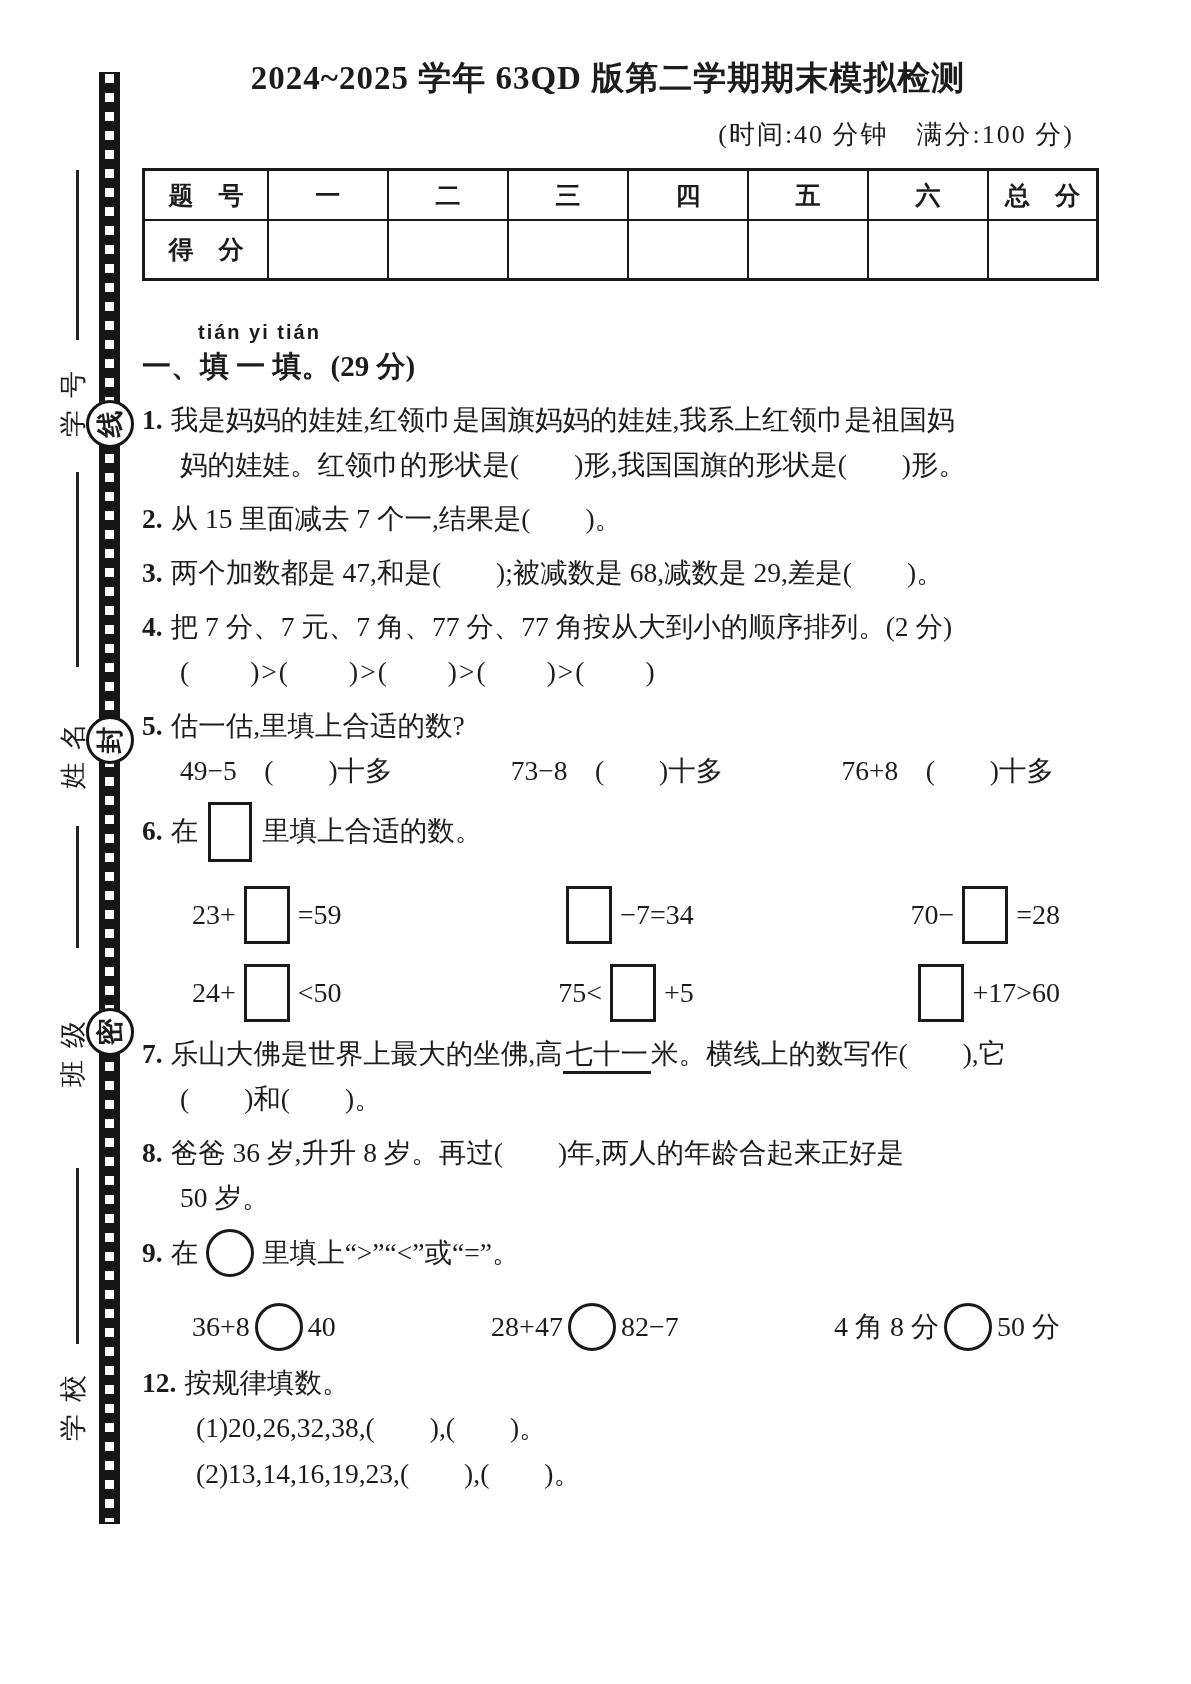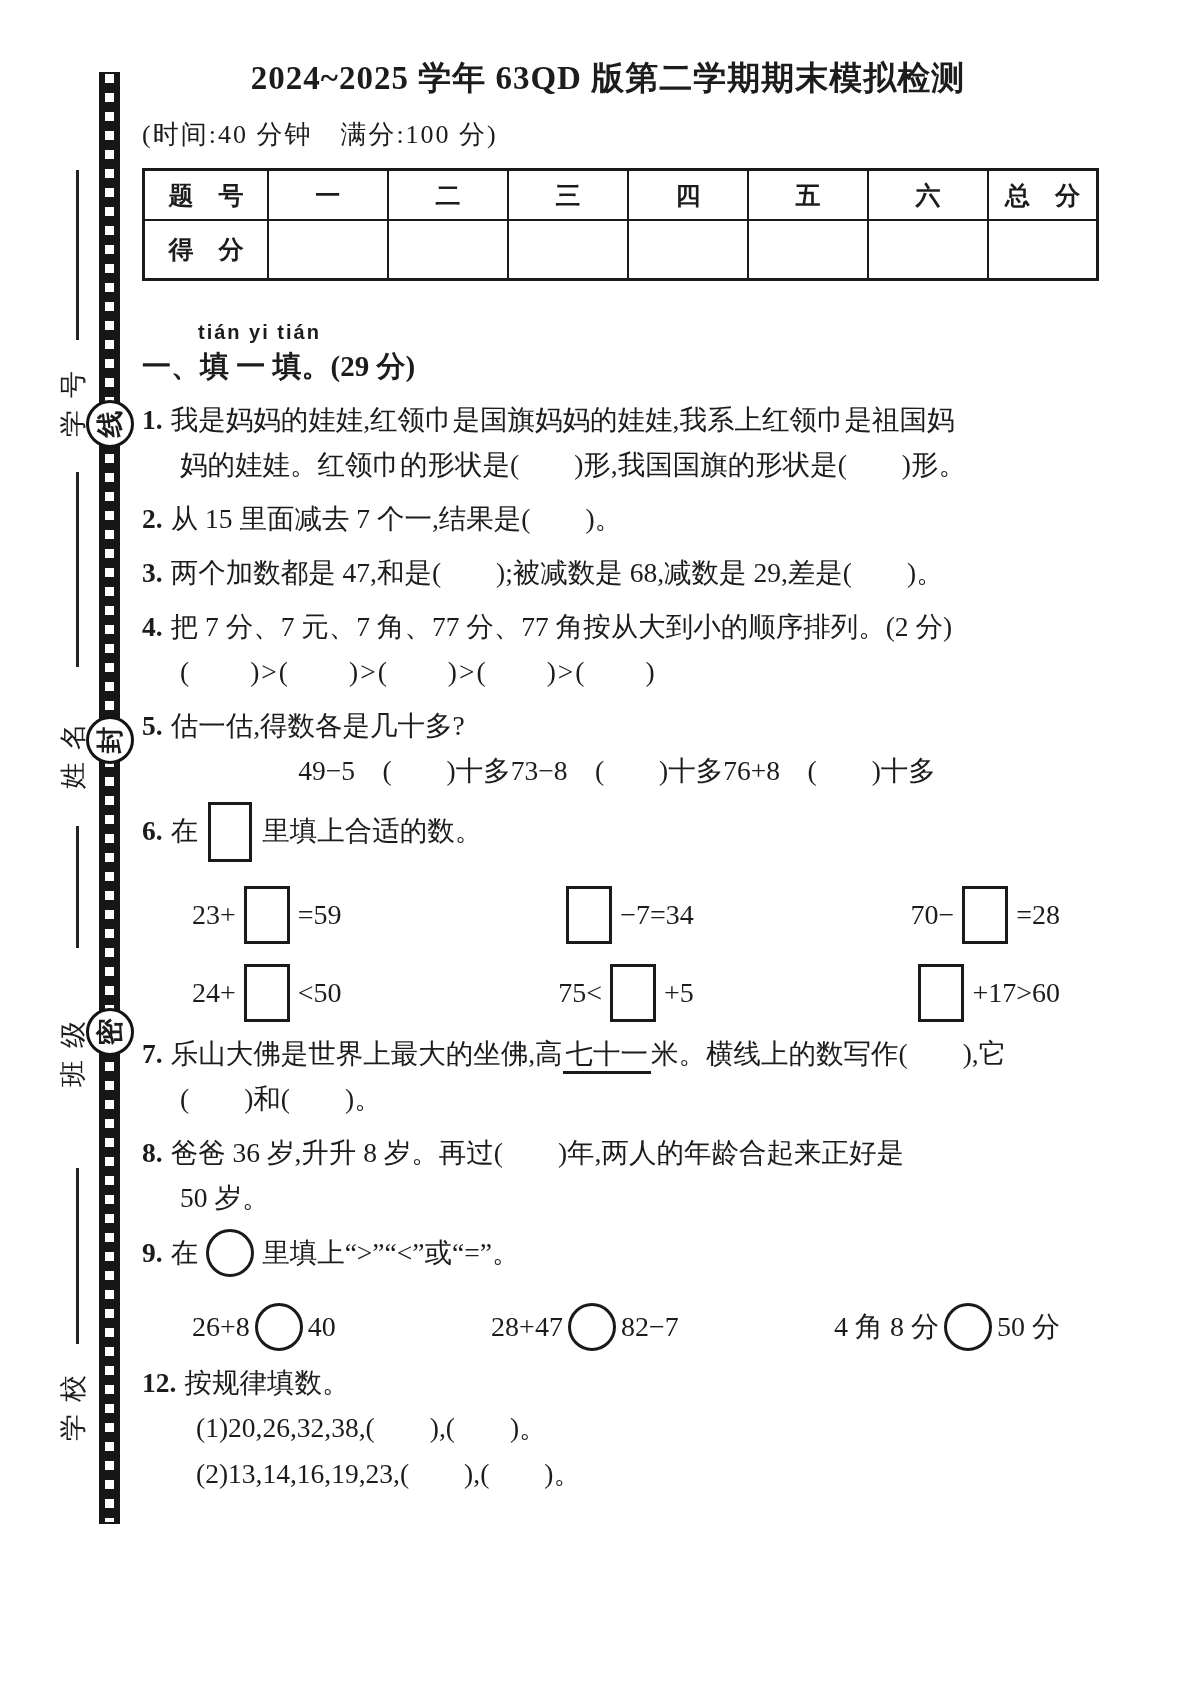--- a/index.html
+++ b/index.html
@@ -26,39 +26,39 @@
     position:absolute;left:6px;width:134px;text-align:center;transform:rotate(-90deg);
     font-size:27px;letter-spacing:12px;white-space:nowrap;
   }
   .side-blank{
     position:absolute;left:76px;width:3px;background:#232323;
   }
   
   .content{position:absolute;left:142px;top:56px;width:932px;}
   .title{font-size:33px;font-weight:bold;text-align:center;letter-spacing:1px;}
   .subtitle{font-size:47px;font-weight:bold;text-align:center;letter-spacing:10px;margin-top:8px;}
-  .meta{font-size:26px;text-align:left;margin-top:16px;letter-spacing:2px;}
+  .meta{font-size:26px;text-align:right;margin-top:16px;letter-spacing:2px;}
   table.score{border-collapse:collapse;margin-top:16px;width:957px;border:3px solid #1a1a1a;}
   table.score td{border:2px solid #1a1a1a;text-align:center;font-size:25px;font-weight:bold;}
   table.score tr.r1 td{height:46px;}
   table.score tr.r2 td{height:55px;}
   
   .section-head{position:relative;margin-top:40px;padding-top:26px;font-size:29px;font-weight:bold;}
   .pinyin{
     position:absolute;top:0;left:56px;font-family:"Liberation Sans","DejaVu Sans",sans-serif;
     font-size:20px;font-weight:bold;letter-spacing:2px;
   }
   
   .qwrap{margin-top:10px;font-size:27.5px;}
   .q{padding-left:38px;margin-top:9px;}
   .ln{text-indent:-38px;line-height:45px;}
   .ln2{line-height:45px;}
   .qnum{font-weight:bold;margin-right:8px;}
   .ansrow{line-height:45px;letter-spacing:2px;}
-  .itemsrow{display:flex;justify-content:center;line-height:45px;padding-right:20px;}
+  .itemsrow{display:flex;justify-content:space-between;line-height:45px;padding-right:20px;}
   .eqrow{display:flex;justify-content:space-between;align-items:center;margin-top:20px;padding:0 14px 0 12px;}
   .eq{display:flex;align-items:center;font-size:28px;}
   .box{display:inline-block;width:40px;height:52px;border:3px solid #1a1a1a;margin:0 8px;background:#fff;}
   .ibox{display:inline-block;width:38px;height:54px;border:3px solid #1a1a1a;vertical-align:middle;margin:0 10px 4px;background:#fff;}
   .icircle{display:inline-block;width:42px;height:42px;border:3px solid #1a1a1a;border-radius:50%;vertical-align:middle;margin:0 8px 6px;background:#fff;}
   .circ{display:inline-block;width:42px;height:42px;border:3px solid #1a1a1a;border-radius:50%;margin:0 5px;background:#fff;}
   .ul{border-bottom:3px solid #1a1a1a;padding:0 3px 2px;}
   .subq{line-height:46px;padding-left:16px;}
 </style>
 </head>
@@ -140,21 +140,21 @@
     <div class="q">
       <div class="ln"><span class="qnum">3.</span><span>两个加数都是 47,和是(　　);被减数是 68,减数是 29,差是(　　)。</span></div>
     </div>
 
     <div class="q">
       <div class="ln"><span class="qnum">4.</span><span>把 7 分、7 元、7 角、77 分、77 角按从大到小的顺序排列。(2 分)</span></div>
       <div class="ansrow">(　　)&gt;(　　)&gt;(　　)&gt;(　　)&gt;(　　)</div>
     </div>
 
     <div class="q">
-      <div class="ln"><span class="qnum">5.</span><span>估一估,得数各是几十多?</span></div>
+      <div class="ln"><span class="qnum">5.</span><span>估一估,里填上合适的数?</span></div>
       <div class="itemsrow">
         <span>49−5　(　　)十多</span>
         <span>73−8　(　　)十多</span>
         <span>76+8　(　　)十多</span>
       </div>
     </div>
 
     <div class="q">
       <div class="ln"><span class="qnum">6.</span><span>在</span><span class="ibox"></span><span>里填上合适的数。</span></div>
       <div class="eqrow">
@@ -200,21 +200,21 @@
 
     <div class="q">
       <div class="ln"><span class="qnum">8.</span><span>爸爸 36 岁,升升 8 岁。再过(　　)年,两人的年龄合起来正好是</span></div>
       <div class="ln2">50 岁。</div>
     </div>
 
     <div class="q">
       <div class="ln"><span class="qnum">9.</span><span>在</span><span class="icircle"></span><span>里填上“&gt;”“&lt;”或“=”。</span></div>
       <div class="eqrow">
         <span class="eq">
-            <span>26+8</span>
+            <span>36+8</span>
             <span class="circ"></span>
             <span>40</span>
           </span>
         <span class="eq">
             <span>28+47</span>
             <span class="circ"></span>
             <span>82−7</span>
           </span>
         <span class="eq">
             <span>4 角 8 分</span>

